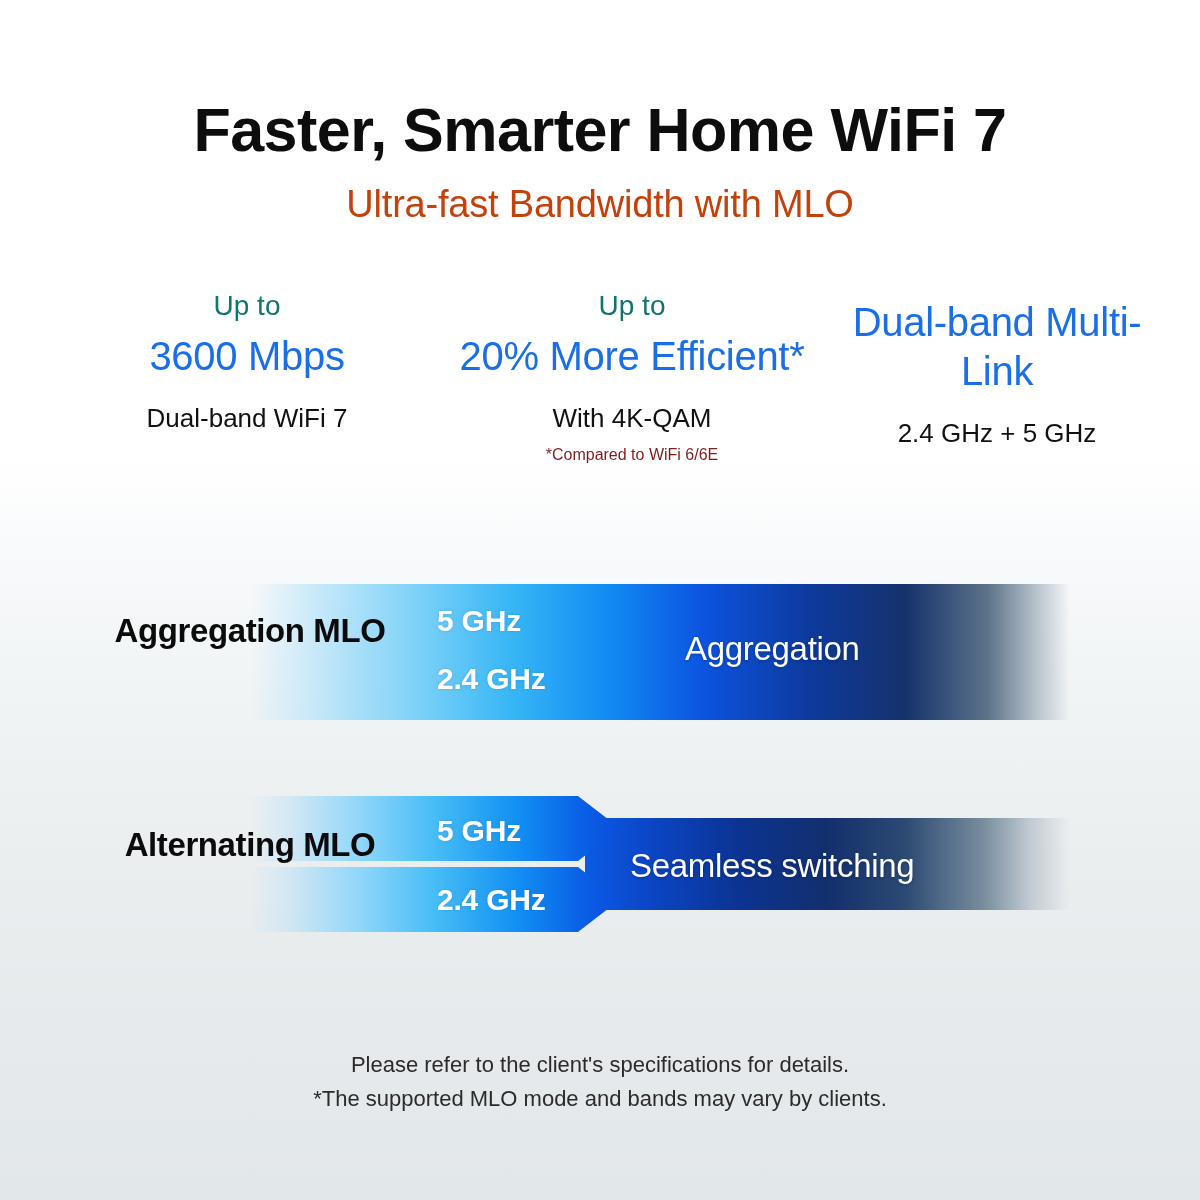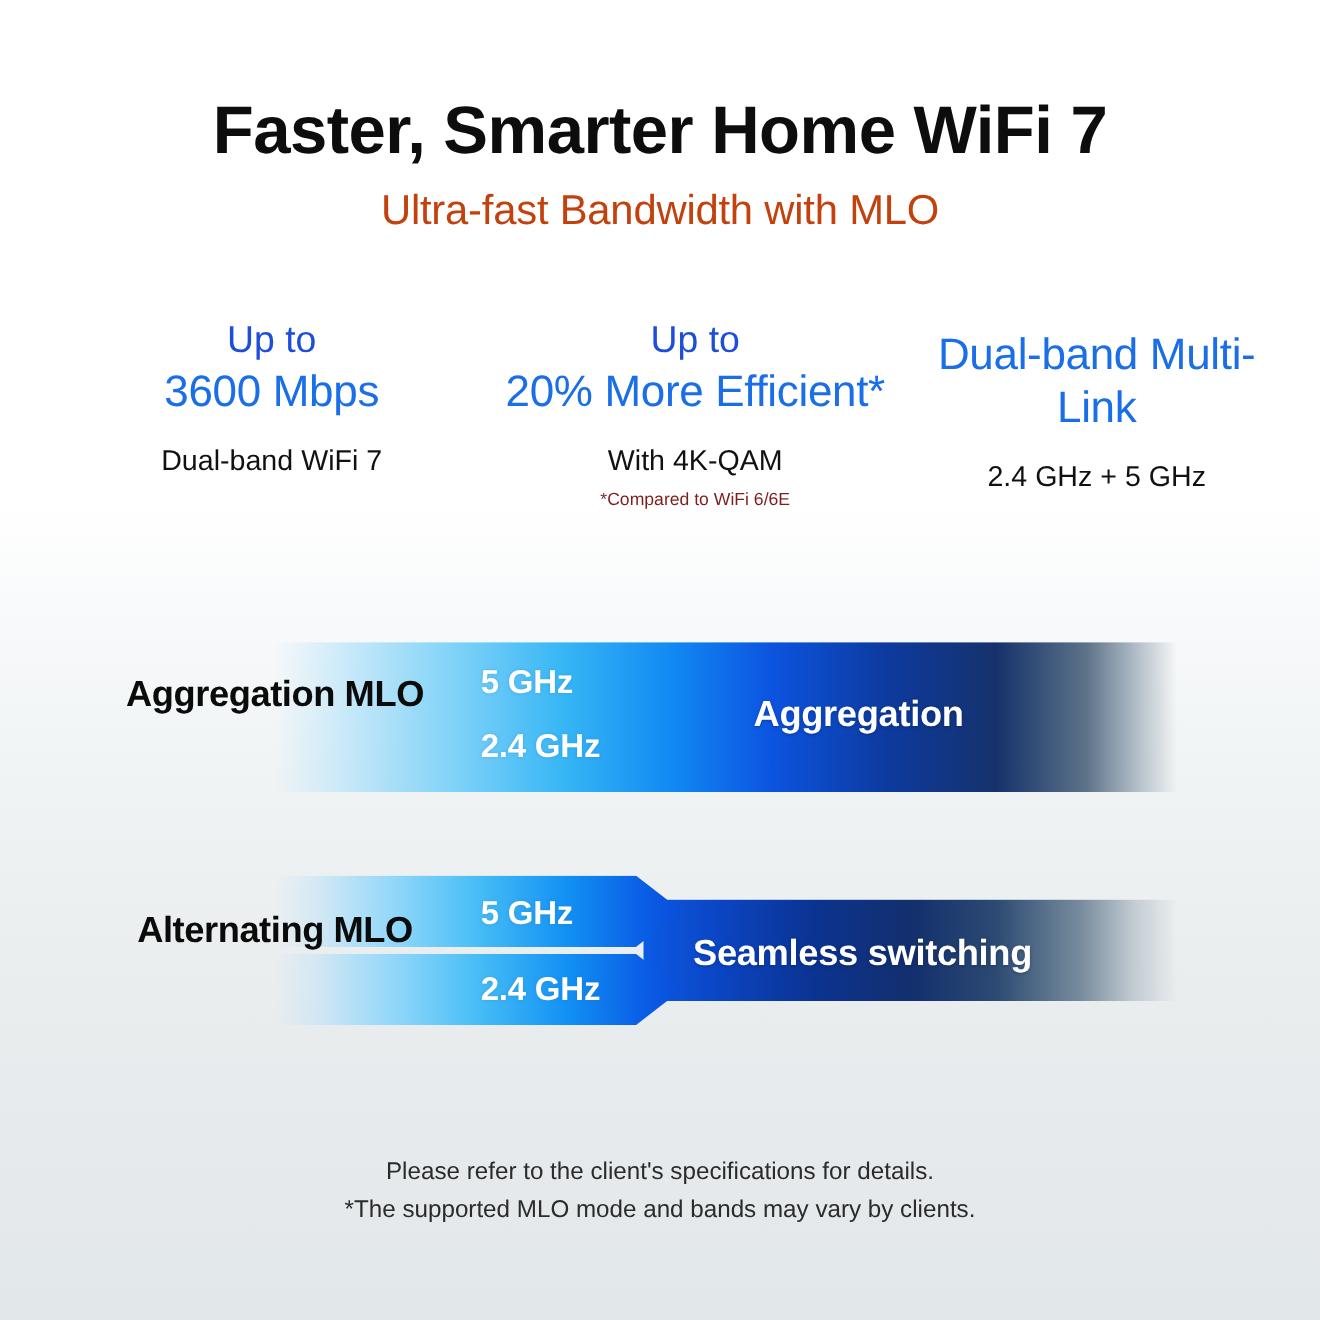--- a/index.html
+++ b/index.html
@@ -36,21 +36,21 @@
     left: 0;
     width: 1200px;
     text-align: center;
   }
   .title {
     font-size: 61px;
     font-weight: 700;
     color: #0d0d0d;
     letter-spacing: -0.5px;
     line-height: 1.08;
-    margin: 4px;
+    margin: 16px;
   }
   .subtitle {
     font-size: 38px;
     font-weight: 400;
     color: #c2410c;
     margin: 20px 0 0 0;
     line-height: 1.1;
     letter-spacing: -0.2px;
   }
 
@@ -66,22 +66,22 @@
   .stat {
     flex: 1 1 0;
     text-align: center;
     position: relative;
   }
   .stat-1 { flex: 0 0 370px; margin-left: 62px; }
   .stat-2 { flex: 0 0 400px; }
   .stat-3 { flex: 0 0 330px; }
 
   .stat-eyebrow {
-    font-size: 34px;
-    color: #1d4ed8;
+    font-size: 28px;
+    color: #0f766e;
     line-height: 1.25;
     height: 34px;
   }
   .stat-eyebrow.spacer { visibility: hidden; }
   .stat-value {
     font-size: 40px;
     font-weight: 400;
     color: #1a6ee8;
     line-height: 1.22;
     margin-top: 10px;
@@ -190,21 +190,21 @@
     position: absolute;
     color: #ffffff;
     font-weight: 700;
     font-size: 30px;
     letter-spacing: -0.2px;
     text-shadow: 0 0 3px rgba(30,120,190,0.35);
   }
   .outcome-label {
     position: absolute;
     color: #ffffff;
-    font-weight: 700;
+    font-weight: 400;
     font-size: 33px;
     letter-spacing: -0.3px;
     white-space: nowrap;
     text-shadow: 0 1px 3px rgba(0,20,70,0.35);
   }
 
   
   #simul-5ghz   { left: 437px; top: 20px; }
   #simul-24ghz  { left: 437px; top: 78px; }
   #simul-outcome{ left: 685px; top: 46px; }

